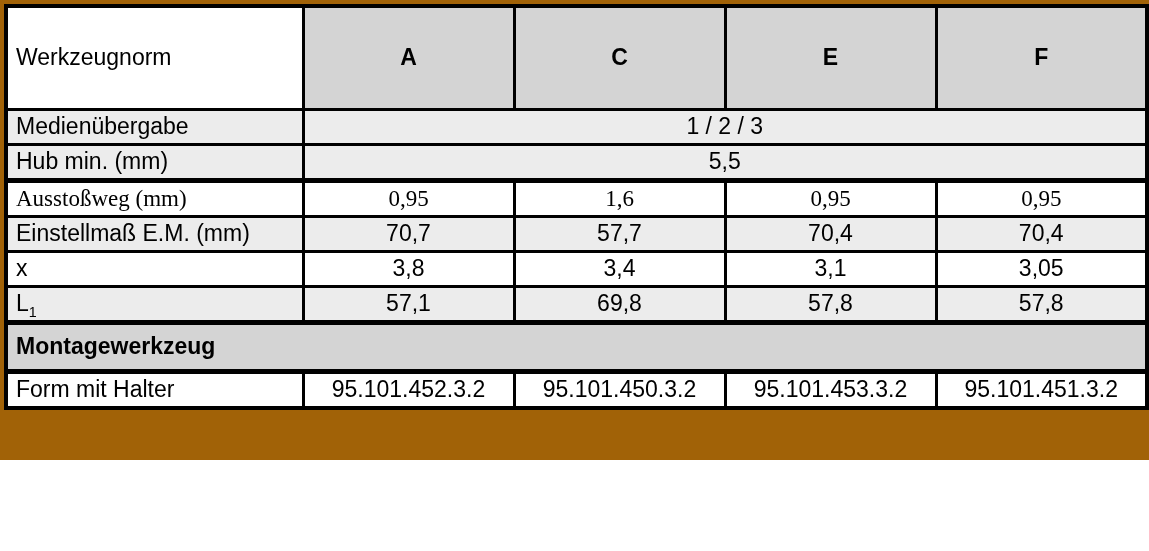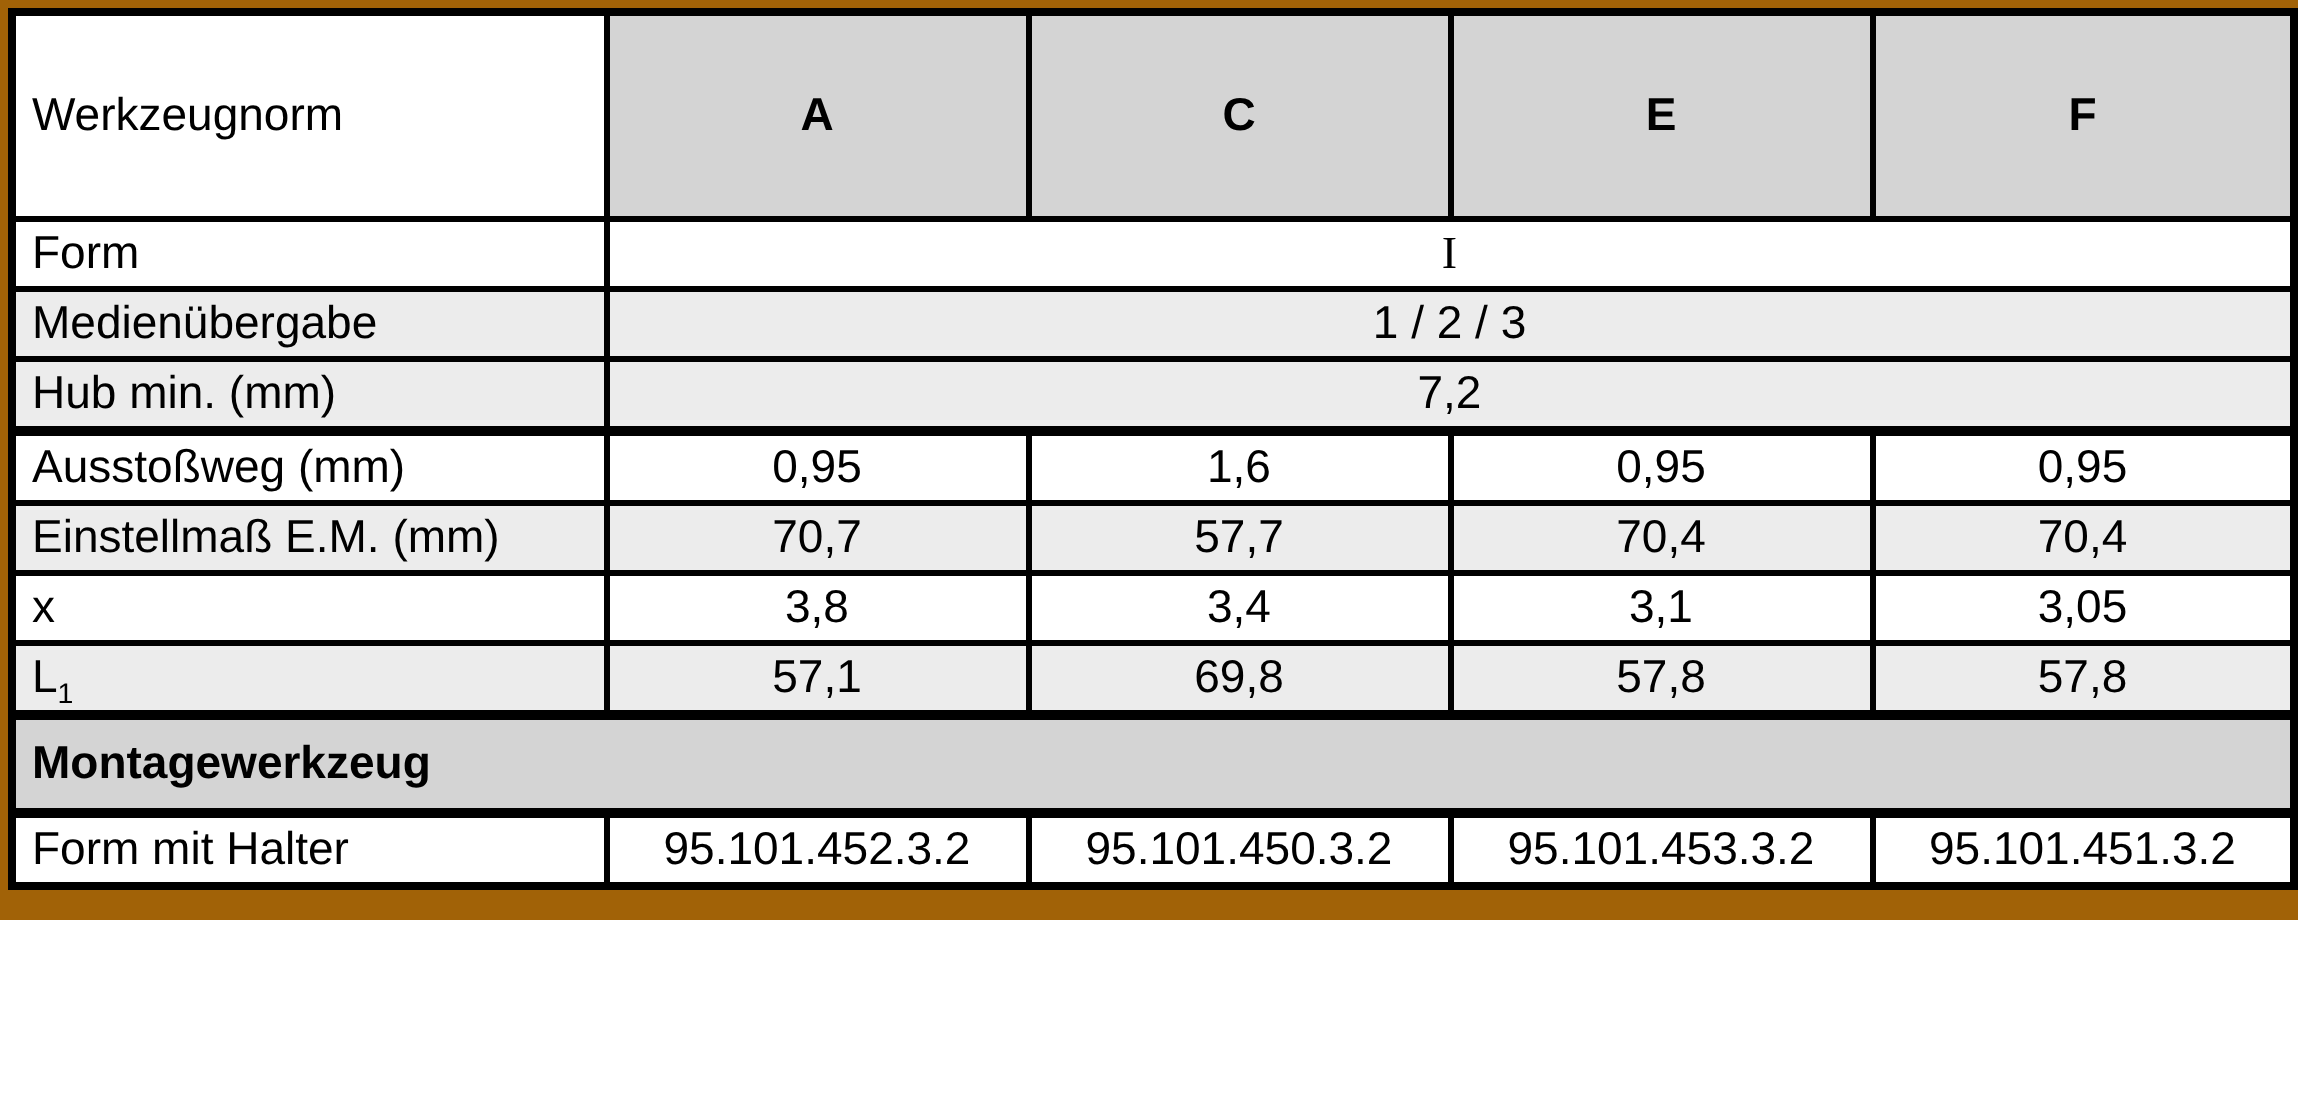--- a/index.html
+++ b/index.html
@@ -55,21 +55,21 @@
     font-family: "Liberation Serif", serif;
     font-size: 29px;
   }
 
   sub.sublabel {
     font-size: 0.62em;
     line-height: 0;
   }
 
   
-  tr.sep-top td { border-top-width: 5px; }
+  tr.sep-top td { border-top-width: 5px; font-family: Liberation Serif, serif; }
 
   
   tr.section td {
     height: 44px;
     background: #d4d4d4;
     font-weight: bold;
     text-align: left;
     border-top-width: 5px;
     border-bottom-width: 5px;
   }
@@ -89,34 +89,30 @@
 
     <tbody>
         <tr class="hdr">
       <td class="corner">Werkzeugnorm</td>
       <td class="colhead">A</td>
       <td class="colhead">C</td>
       <td class="colhead">E</td>
       <td class="colhead">F</td>
     </tr>
 
-    <tr class="spec-row">
-      <td class="label">Form</td>
-      <td class="val serif-val" colspan="4">I</td>
-    </tr>
 
     <tr class="spec-row stripe">
       <td class="label">Medienübergabe</td>
       <td class="val" colspan="4">1 / 2 / 3</td>
     </tr>
 
 
     <tr class="spec-row stripe">
       <td class="label">Hub min. (mm)</td>
-      <td class="val" colspan="4">7,2</td>
+      <td class="val" colspan="4">5,5</td>
     </tr>
 
     <tr class="spec-row sep-top">
       <td class="label">Ausstoßweg (mm)</td>
       <td class="val">0,95</td>
       <td class="val">1,6</td>
       <td class="val">0,95</td>
       <td class="val">0,95</td>
     </tr>
 

